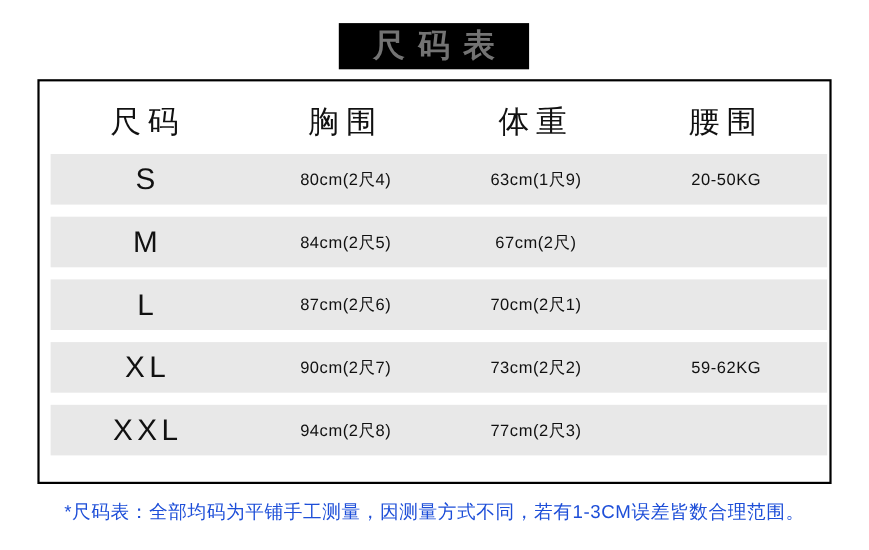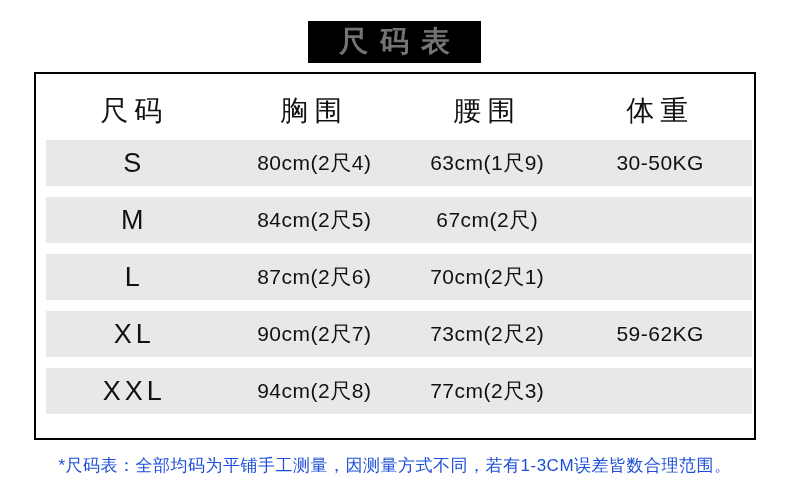--- a/index.html
+++ b/index.html
@@ -58,21 +58,21 @@
     margin-bottom: 11px;
     background: var(--row-bg, #e8e8e8);
   }
   .size-cell {
     font-size: 27px;
     font-weight: 500;
     letter-spacing: 4px;
     white-space: nowrap;
   }
   .val-cell {
-    font-size: 21px;
+    font-size: 15px;
     letter-spacing: 0.5px;
     white-space: nowrap;
   }
   .footnote {
     position: absolute;
     left: 0;
     top: 454px;
     width: 790px;
     text-align: center;
     font-size: 17px;
@@ -88,29 +88,29 @@
 
   <div class="title-box">
     <span>尺码表</span>
   </div>
 
   <div class="table-frame">
 
     <div class="grid-row header-row">
       <div class="hcell">尺码</div>
       <div class="hcell">胸围</div>
+      <div class="hcell">体重</div>
       <div class="hcell">腰围</div>
-      <div class="hcell">体重</div>
     </div>
 
     <div class="grid-row data-row">
       <div class="size-cell">S</div>
       <div class="val-cell">80cm(2尺4)</div>
       <div class="val-cell">63cm(1尺9)</div>
-      <div class="val-cell">30-50KG</div>
+      <div class="val-cell">20-50KG</div>
     </div>
 
     <div class="grid-row data-row">
       <div class="size-cell">M</div>
       <div class="val-cell">84cm(2尺5)</div>
       <div class="val-cell">67cm(2尺)</div>
     </div>
 
     <div class="grid-row data-row">
       <div class="size-cell">L</div>

